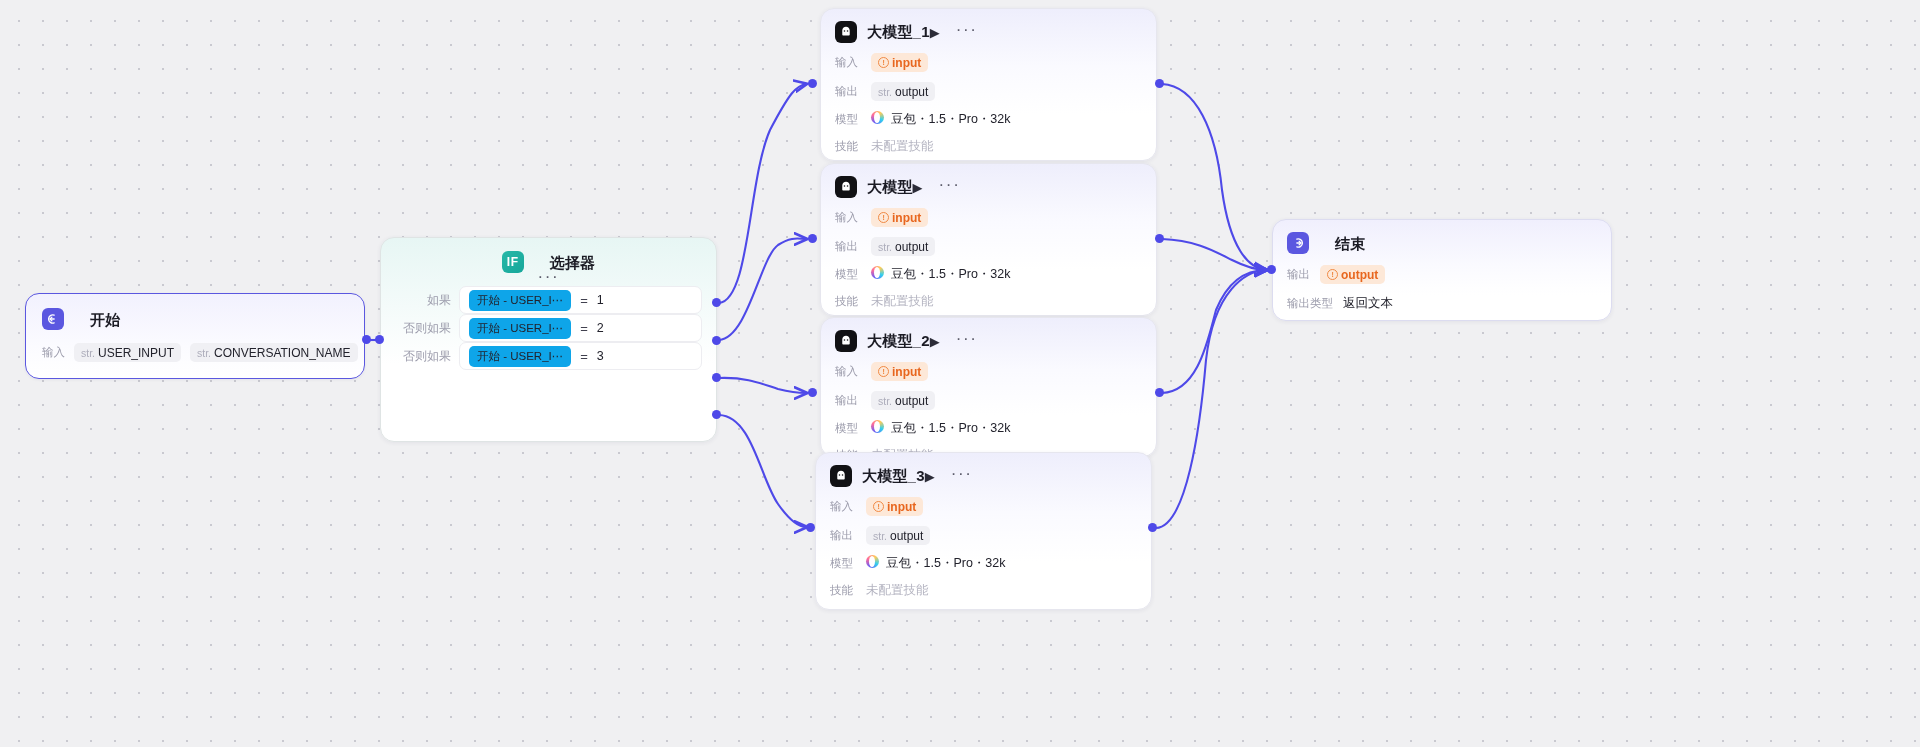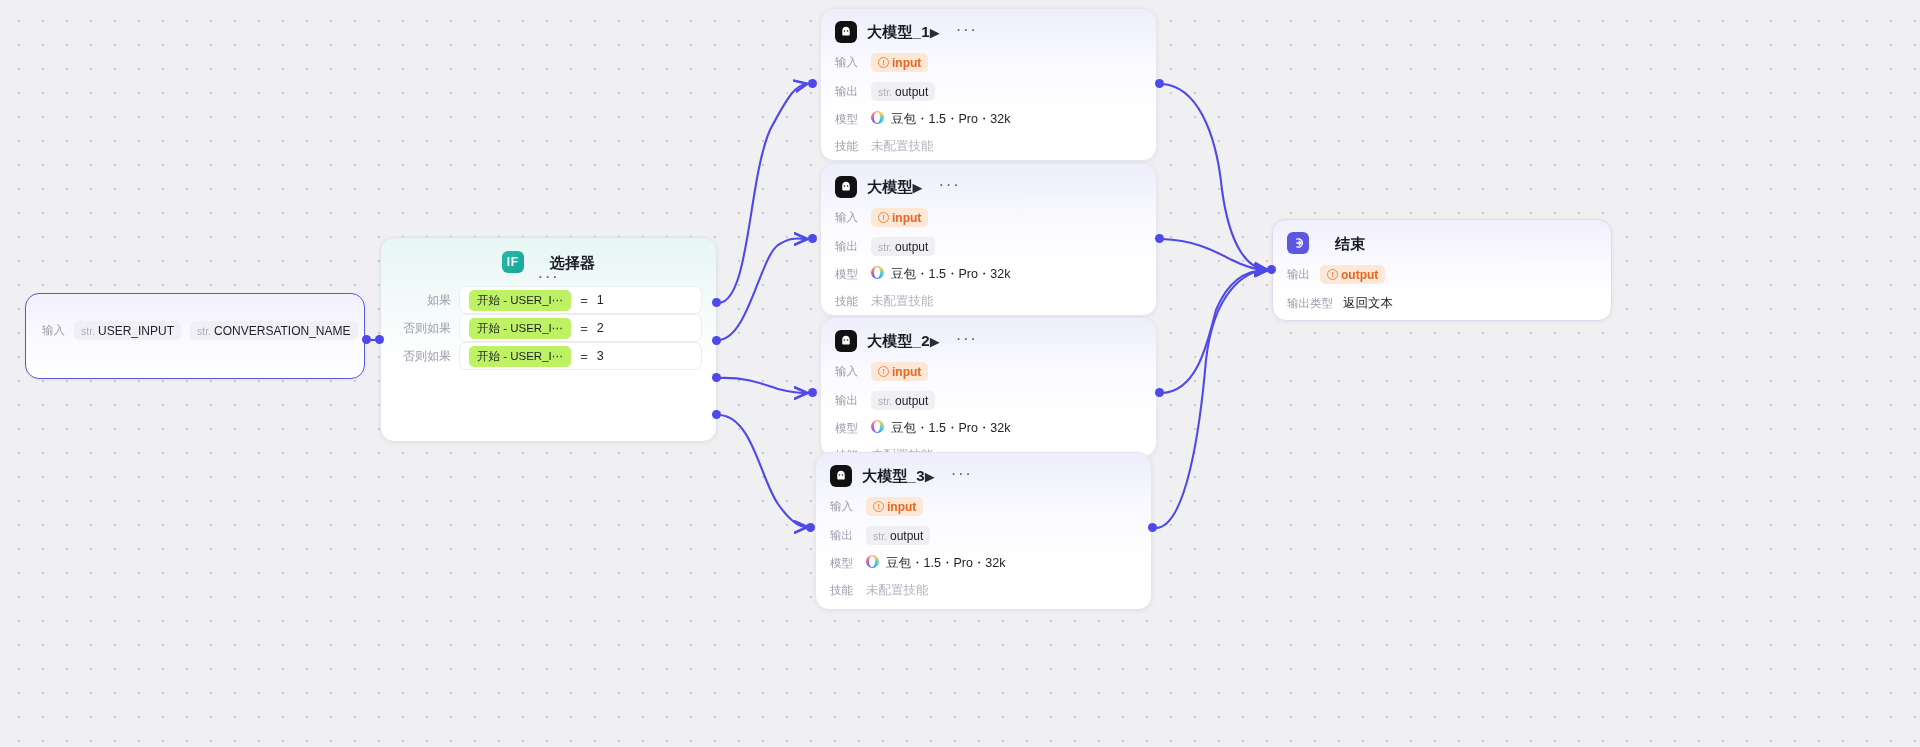--- a/index.html
+++ b/index.html
@@ -70,21 +70,21 @@
   }
   .if-head { display:flex; align-items:center; justify-content:space-between;flex-direction:column; }
   .dots { color:#5c5c6b; font-size: 17px; line-height: 8px; letter-spacing: 1.6px; padding-bottom:5px; cursor:pointer;}
   .cond-row { display:flex; align-items:center; gap: 8px; }
   .cond-label { width: 56px; text-align: right; font-size: 12px; color: #9b9bab; flex:0 0 auto; }
   .cond-box {
     flex: 1; height: 28px; border: 1px solid #ededf1; border-radius: 7px;
     background:#fff; display:flex; align-items:center; gap: 9px; padding: 0 9px;
   }
   .var-pill {
-    background:#bef264; border-radius: 5px; padding: 3px 8px;
+    background:#0ea5e9; border-radius: 5px; padding: 3px 8px;
     font-size: 11.5px; color:#22222c; white-space: nowrap;
   }
   .op { font-size: 13px; color:#41414f; }
   .cond-val { font-size: 12.5px; color:#22222c; }
   .cond-box-empty { flex:1; height:28px; border:1px solid #ededf1; border-radius:7px; background:#fff; }
 
   
   .llm-node {
     width: 337px;
     border: 1px solid #e6e6ee;
@@ -182,20 +182,30 @@
   <div class="port" style="left:808px; top:388px;"></div>
   <div class="port" style="left:806px; top:523px;"></div>
 
   <div class="port" style="left:1155px; top:79px;"></div>
   <div class="port" style="left:1155px; top:234px;"></div>
   <div class="port" style="left:1155px; top:388px;"></div>
   <div class="port" style="left:1148px; top:523px;"></div>
   <div class="port" style="left:1267px; top:265px;"></div>
 
   <div class="node start-node">
+    <div class="node-head">
+      <span class="sq-icon ic-start">
+        <svg width="14" height="14" viewBox="0 0 24 24" fill="none" stroke="#fff" stroke-width="2.2" stroke-linecap="round">
+          <path d="M14 12 H7"></path>
+            <path d="M10 9 L7 12 L10 15"></path>
+          <path d="M14 5.5 A7 7 0 1 0 14 18.5"></path>
+        </svg>
+      </span>
+      <span class="node-title">开始</span>
+    </div>
     <div class="io-row">
       <span class="io-label">输入</span>
       <span class="chip">
         <span class="t">str.</span>
           <span>USER_INPUT</span>
       </span>
       <span class="chip">
         <span class="t">str.</span>
           <span>CONVERSATION_NAME</span>
       </span>

